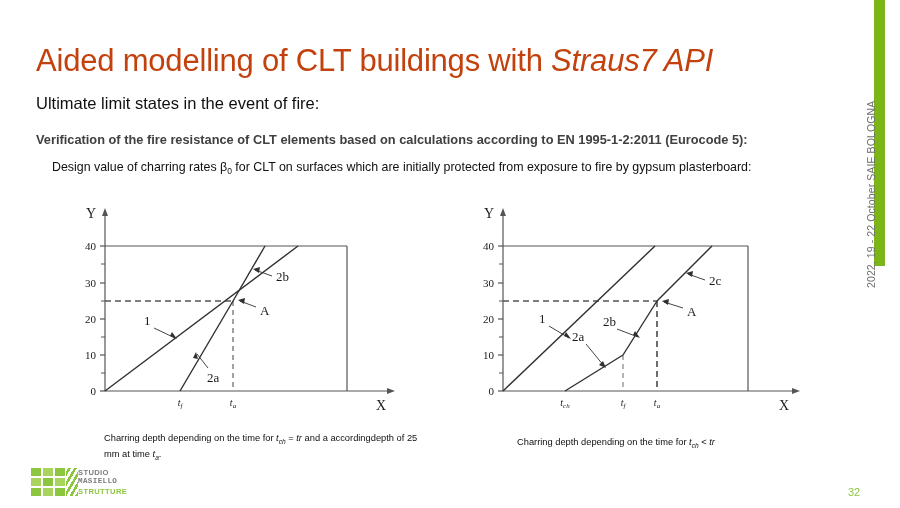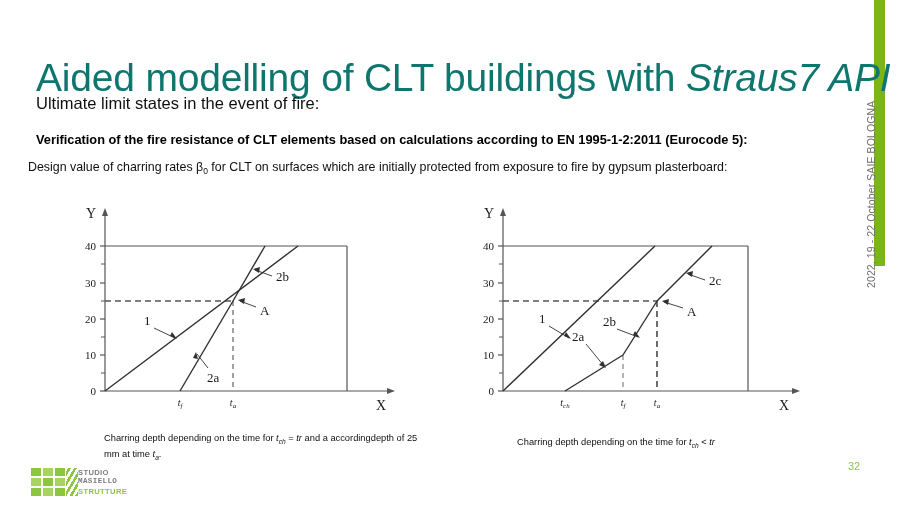--- a/index.html
+++ b/index.html
@@ -38,24 +38,24 @@
     letter-spacing: 0.1px;
     color: #6e6e6e;
     white-space: nowrap;
     text-align: left;
   }
 
   
   #page-title {
     position: absolute;
     left: 36px;
-    top: 30px;
-    font-size: 39px;
+    top: 22px;
+    font-size: 31px;
     font-weight: 400;
-    color: #0f766e;
+    color: #c2410c;
     white-space: nowrap;
     letter-spacing: -0.2px;
   }
   #page-title .it {
     font-style: italic;
     font-weight: 500;
   }
 
   #subheading {
     position: absolute;
@@ -66,27 +66,27 @@
     color: #101010;
     white-space: nowrap;
   }
 
   #statement-bold {
     position: absolute;
     left: 36px;
     top: 132px;
     font-size: 12.8px;
     font-weight: bold;
-    color: #000000;
+    color: #404040;
     white-space: nowrap;
   }
 
   #statement-regular {
     position: absolute;
-    left: 28px;
+    left: 52px;
     top: 160px;
     font-size: 12.4px;
     font-weight: 400;
     color: #101010;
     white-space: nowrap;
   }
   #statement-regular .sub { font-size: 8.5px; vertical-align: sub; }
 
   
   .figure {
@@ -141,21 +141,21 @@
     font-weight: bold;
     letter-spacing: 0.35px;
   }
   #logo-text .l1 { color: #7d7d7d; }
   #logo-text .l2 { color: #7d7d7d; font-family: Liberation Mono, monospace; }
   #logo-text .l3 { color: #8cc63e; }
 
   #page-number {
     position: absolute;
     left: 848px;
-    top: 460px;
+    top: 486px;
     font-size: 11px;
     color: #8cc63e;
   }
 </style>
 </head>
 <body>
 
 <div id="green-bar"></div>
 
 <div id="side-caption">2022, 19 - 22 October   SAIE BOLOGNA</div>

